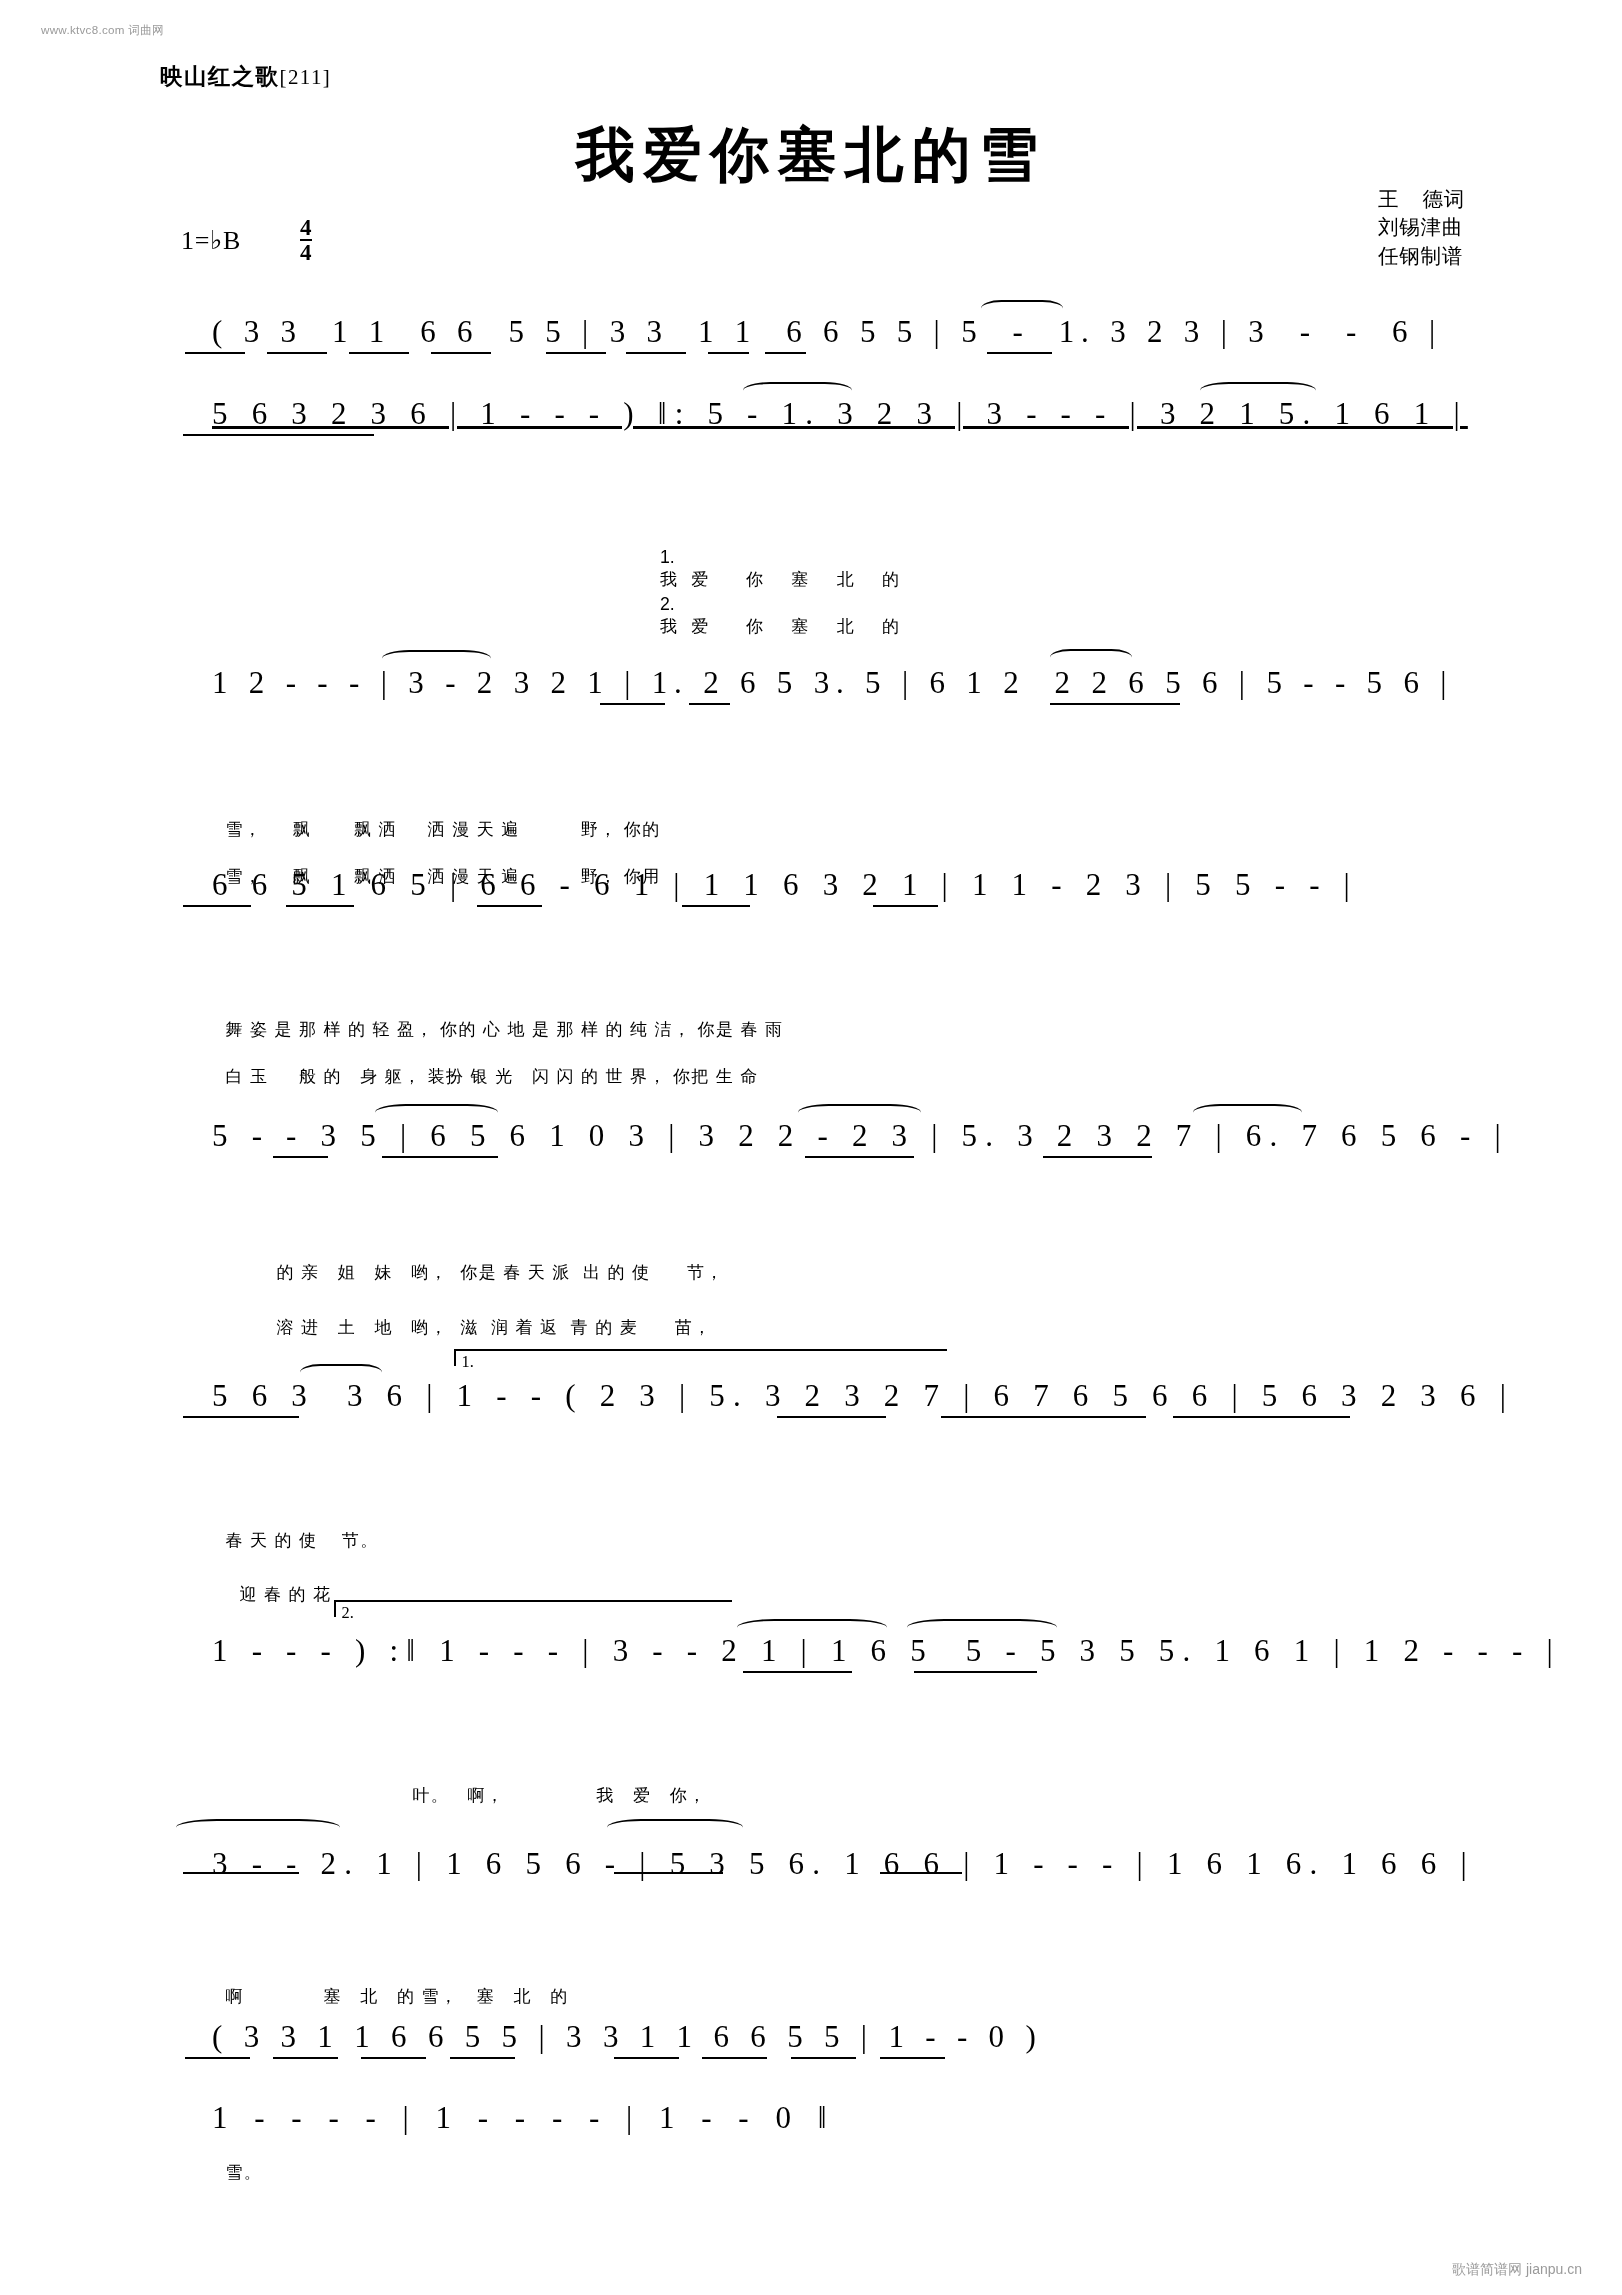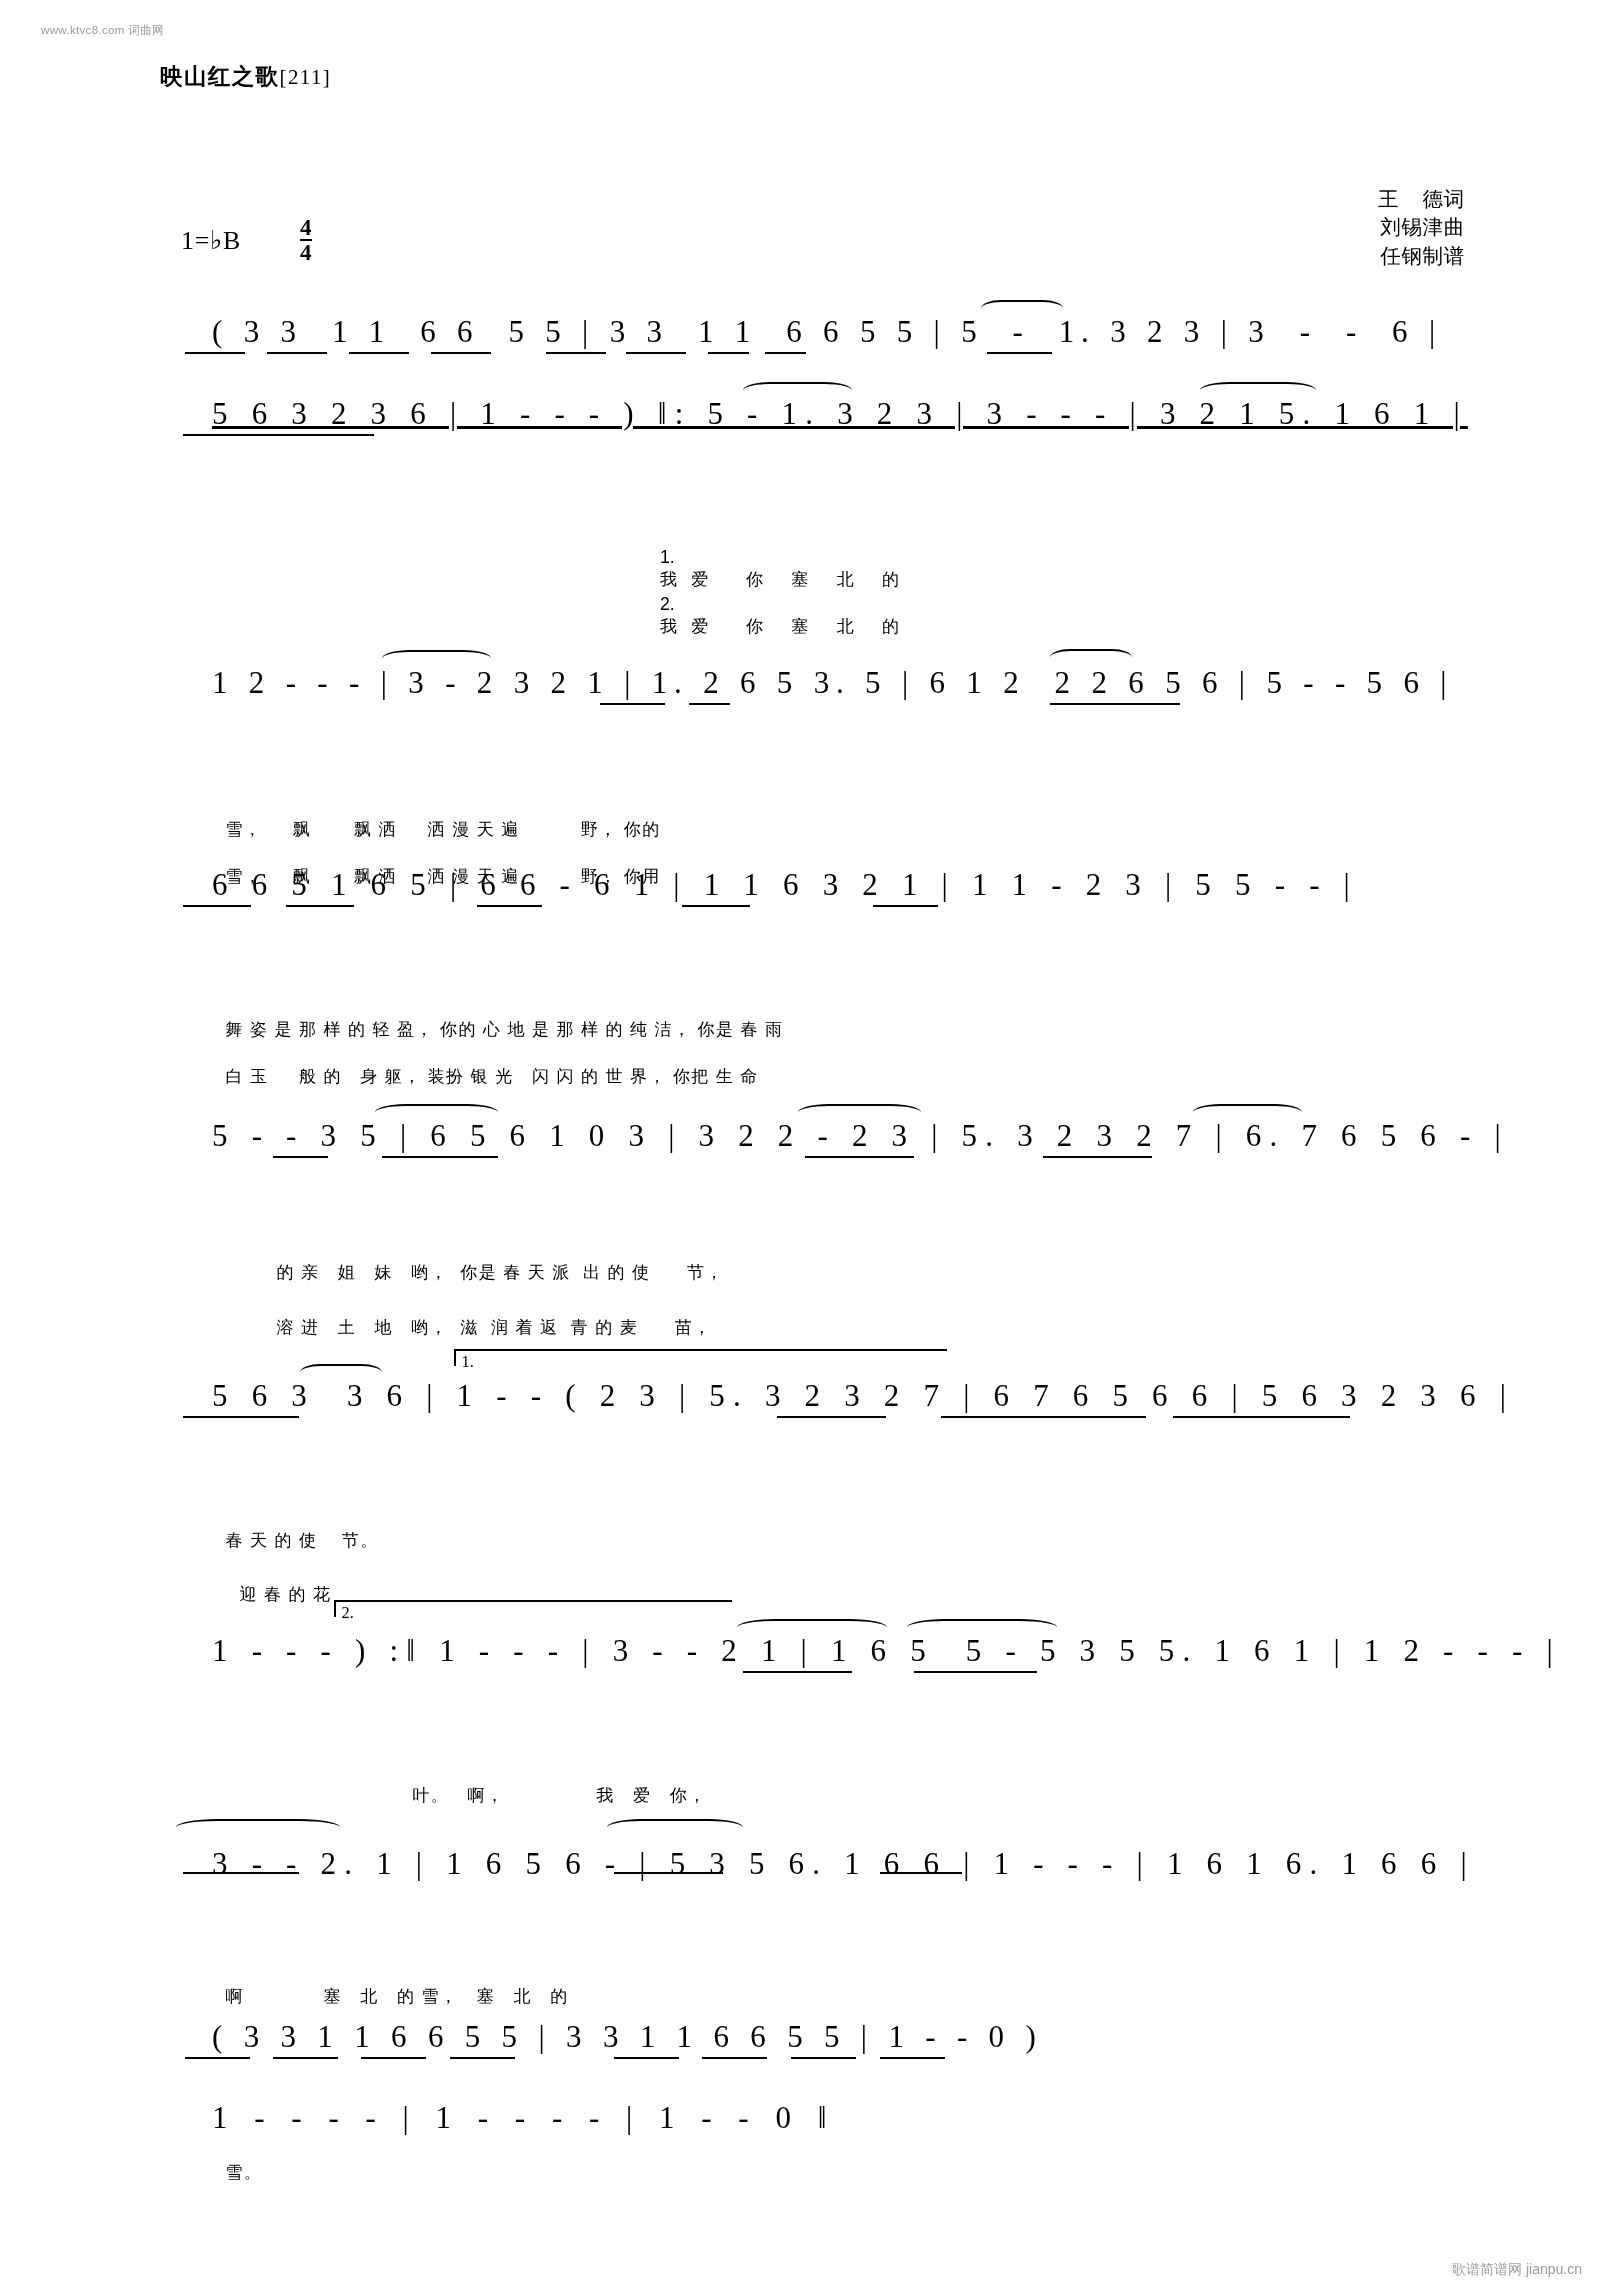--- a/index.html
+++ b/index.html
@@ -28,21 +28,21 @@
   .series .num{
     font-weight:normal;font-size:21px;
   }
   .title{
     position:absolute;left:0;right:0;top:116px;
     text-align:center;
     font-size:59px;font-weight:bold;letter-spacing:8.2px;
   }
   .credits{
     position:absolute;right:157px;top:185px;
-    font-size:20.5px;line-height:1.38;text-align:right;
+    font-size:20.5px;line-height:1.38;text-align:left;
     letter-spacing:0.7px;
   }
   .credits div{white-space:pre;}
   .keysig{
     position:absolute;left:181px;top:225px;
     font-size:26px;letter-spacing:0.7px;
   }
   .meter{
     position:absolute;left:300px;top:217px;
     font-size:23px;font-weight:bold;line-height:.95;text-align:center;
@@ -89,20 +89,21 @@
 <body>
 
 <div class="page">
 
   <div class="watermark">www.ktvc8.com 词曲网</div>
 
   <div class="series">
     <span>映山红之歌</span><span class="num">[211]</span>
   </div>
 
+  <div class="title">我爱你塞北的雪</div>
 
   <div class="credits">
     <div>王    德词</div>
     <div>刘锡津曲</div>
     <div>任钢制谱</div>
   </div>
 
   <div class="keysig">1=♭B</div>
   <div class="meter">
     <span>4</span>

